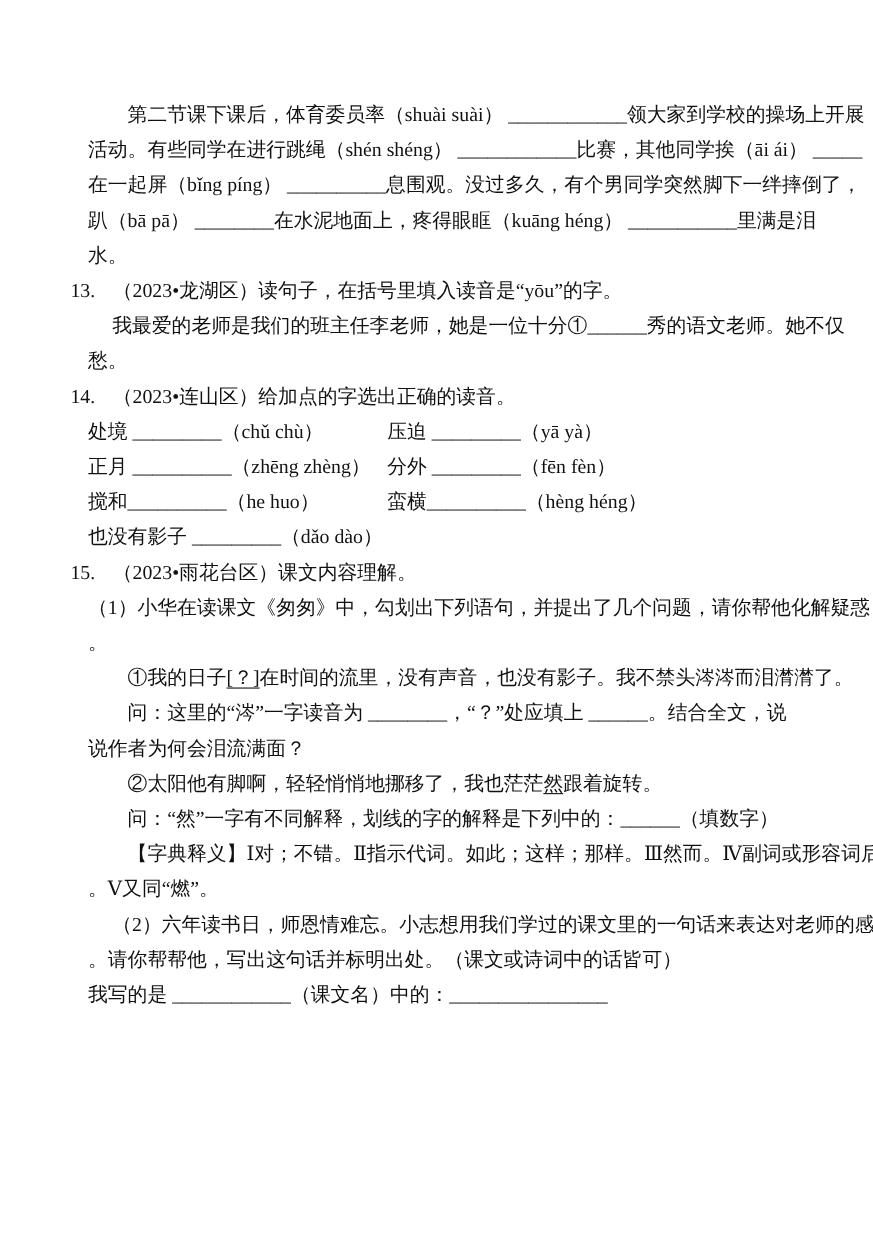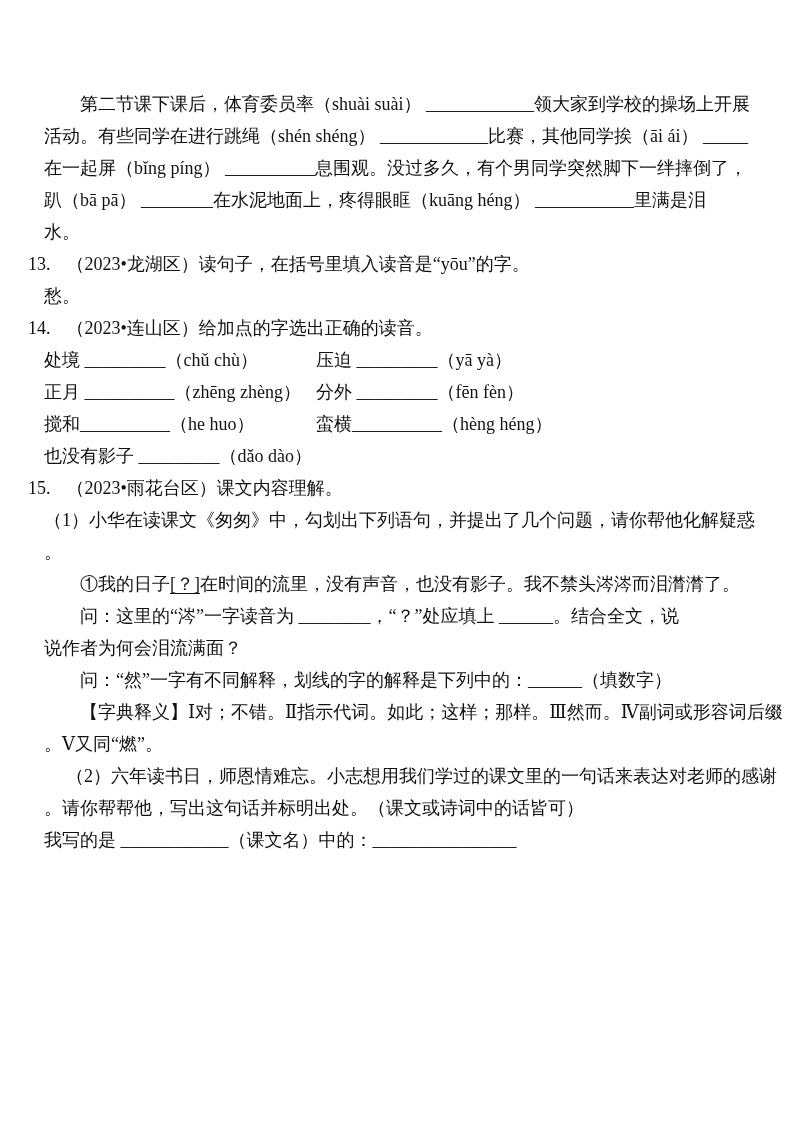--- a/index.html
+++ b/index.html
@@ -1,21 +1,21 @@
 <!DOCTYPE html>
 <html><head>
 <meta charset="utf-8">
 <style>
   html,body{margin:0;padding:0;background:#ffffff;}
   .page{
     position:relative;
     width:794px;height:1123px;
     background:#ffffff;
     box-sizing:border-box;
-    padding:88px 48px 0 28px;
+    padding:88px 48px 0 64px;
     font-family:"Liberation Serif","DejaVu Serif",serif;
     font-size:18px;
     line-height:32px;
     color:#111111;
     overflow:hidden;
   }
   .bl{white-space:nowrap;}
   .cont{margin-left:16px;}          
   .ind2{text-indent:36px;}          
   .ind1{text-indent:22px;}          
@@ -36,20 +36,21 @@
 
   <div class="bl cont ind2">第二节课下课后，体育委员率（shuài suài） ____________领大家到学校的操场上开展</div>
   <div class="bl cont">活动。有些同学在进行跳绳（shén shéng） ____________比赛，其他同学挨（āi ái） _____</div>
   <div class="bl cont">在一起屏（bǐng píng） __________息围观。没过多久，有个男同学突然脚下一绊摔倒了，</div>
   <div class="bl cont">趴（bā pā） ________在水泥地面上，疼得眼眶（kuāng héng） ___________里满是泪</div>
   <div class="bl cont">水。</div>
 
   <div class="bl qhead">
     <span class="qnum">13.</span><span>（2023•龙湖区）读句子，在括号里填入读音是“yōu”的字。</span>
   </div>
+  <div class="bl cont ind1">我最爱的老师是我们的班主任李老师，她是一位十分①______秀的语文老师。她不仅</div>
   <div class="bl cont">愁。</div>
 
   <div class="bl qhead">
     <span class="qnum">14.</span><span>（2023•连山区）给加点的字选出正确的读音。</span>
   </div>
   <div class="pairs">
     <div class="bl">处境 _________（chǔ chù）</div>
     <div class="bl">压迫 _________（yā yà）</div>
     <div class="bl">正月 __________（zhēng zhèng）</div>
     <div class="bl">分外 _________（fēn fèn）</div>
@@ -59,20 +60,21 @@
   </div>
 
   <div class="bl qhead">
     <span class="qnum">15.</span><span>（2023•雨花台区）课文内容理解。</span>
   </div>
   <div class="bl cont">（1）小华在读课文《匆匆》中，勾划出下列语句，并提出了几个问题，请你帮他化解疑惑</div>
   <div class="bl cont">。</div>
   <div class="bl cont ind2"><span>①我的日子</span><span class="u">[？]</span><span>在时间的流里，没有声音，也没有影子。我不禁头涔涔而泪潸潸了。</span></div>
   <div class="bl cont ind2">问：这里的“涔”一字读音为 ________，“？”处应填上 ______。结合全文，说</div>
   <div class="bl cont">说作者为何会泪流满面？</div>
+  <div class="bl cont ind2"><span>②太阳他有脚啊，轻轻悄悄地挪移了，我也茫茫</span><span class="u">然</span><span>跟着旋转。</span></div>
   <div class="bl cont ind2">问：“然”一字有不同解释，划线的字的解释是下列中的：______（填数字）</div>
   <div class="bl cont ind2">【字典释义】Ⅰ对；不错。Ⅱ指示代词。如此；这样；那样。Ⅲ然而。Ⅳ副词或形容词后缀</div>
   <div class="bl cont">。Ⅴ又同“燃”。</div>
   <div class="bl cont ind1">（2）六年读书日，师恩情难忘。小志想用我们学过的课文里的一句话来表达对老师的感谢</div>
   <div class="bl cont">。请你帮帮他，写出这句话并标明出处。（课文或诗词中的话皆可）</div>
   <div class="bl cont">我写的是 ____________（课文名）中的：________________</div>
 
 </div>
 
 </body></html>

